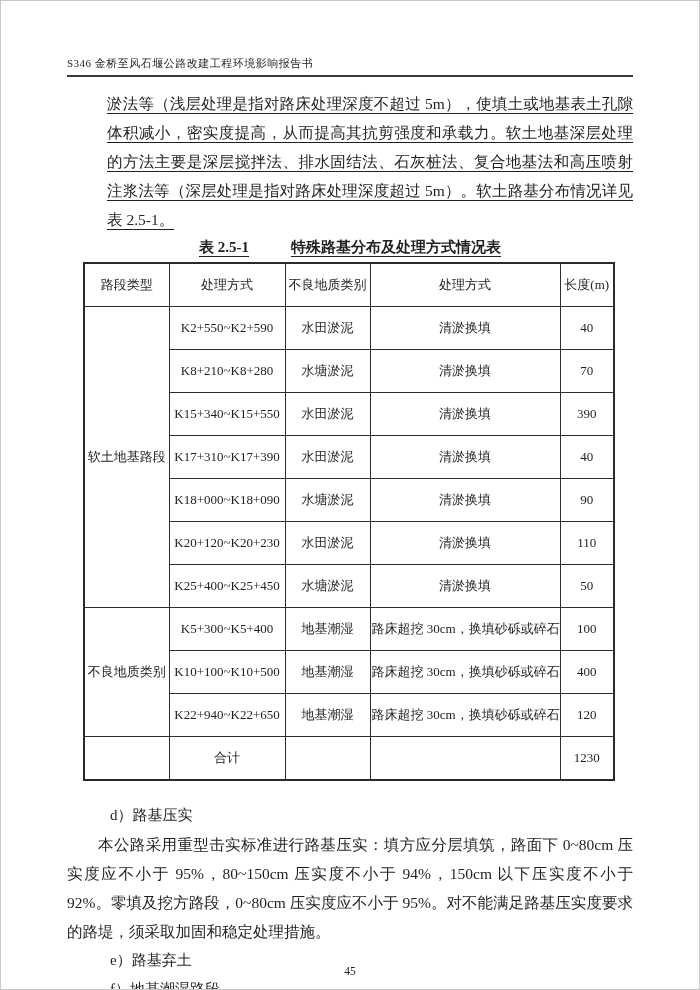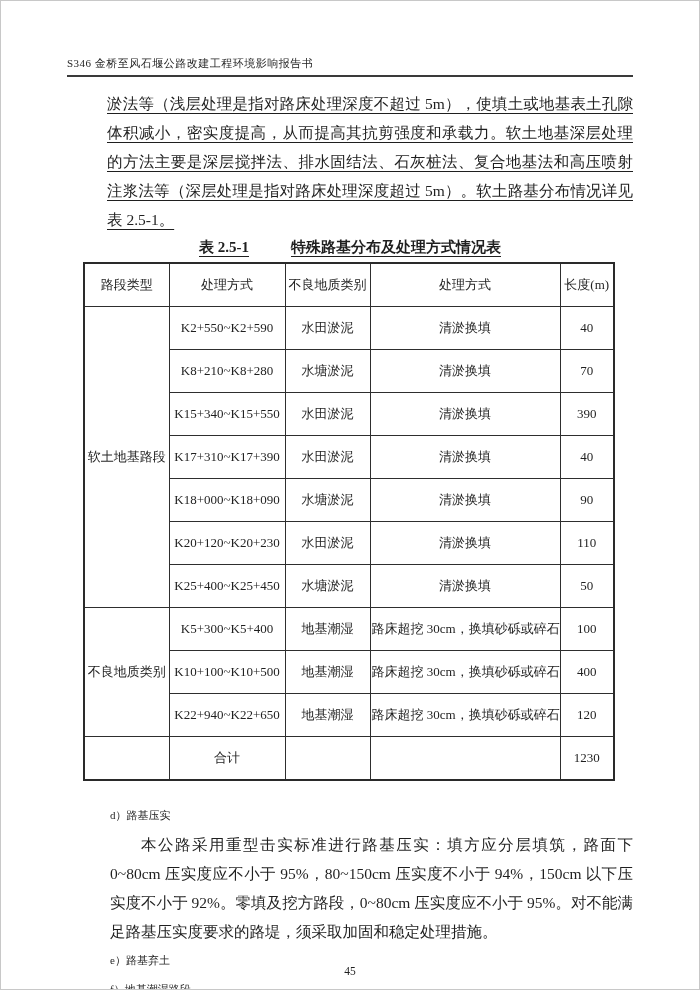--- a/index.html
+++ b/index.html
@@ -33,22 +33,22 @@
     font-size: 15.5px;
     line-height: 29px;
     text-align: justify;
   }
   .underlined {
     text-decoration: underline;
     text-underline-offset: 4px;
     text-decoration-thickness: 1px;
   }
   .p-intro { margin-top: 12px; margin-left: 40px; }
-  .indent { text-indent: 31px; margin-left: 43px; }
-  .sec-head { font-size: 11px; line-height: 29px; text-indent: 43px; }
+  .indent { text-indent: 31px; }
+  .sec-head { font-size: 15px; line-height: 29px; text-indent: 43px; }
   .sec-head.first { margin-top: 20px; }
   
   .tbl-title {
     margin-top: 3px;
     margin-bottom: 5px;
     text-align: center;
     font-size: 15px;
     font-weight: bold;
     line-height: 20px;
     text-decoration: underline;

